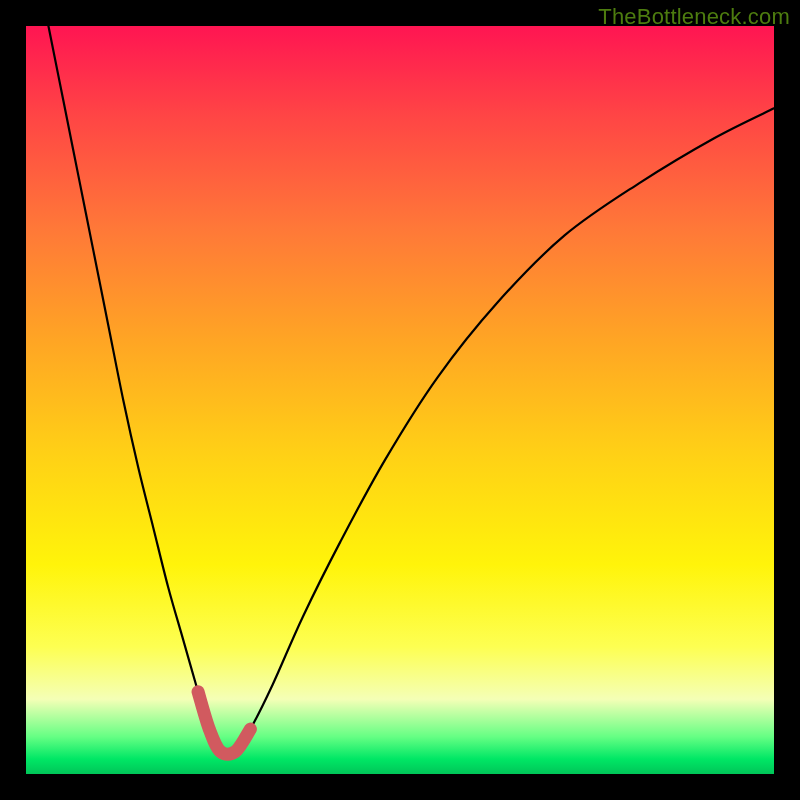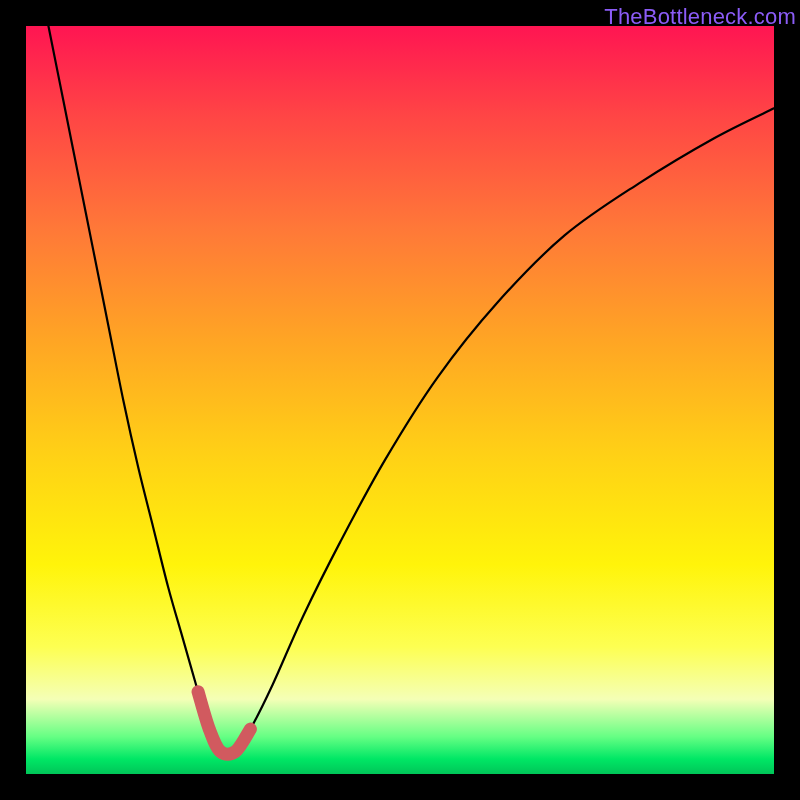--- a/index.html
+++ b/index.html
@@ -26,22 +26,22 @@
       #fff40a 72%,
       #fdff52 83%,
       #f4ffb6 90%,
       #66ff84 95%,
       #00e765 98%,
       #00c558 100%);
   }
   .watermark {
     position: absolute;
     top: 4px;
-    right: 4px;
-    color: #8b5cf6;
+    right: 10px;
+    color: #4d7c0f;
     font-size: 22px;
     letter-spacing: 0.2px;
     font-weight: 500;
   }
   svg.plot {
     position: absolute;
     left: 0;
     top: 0;
   }
 </style>

